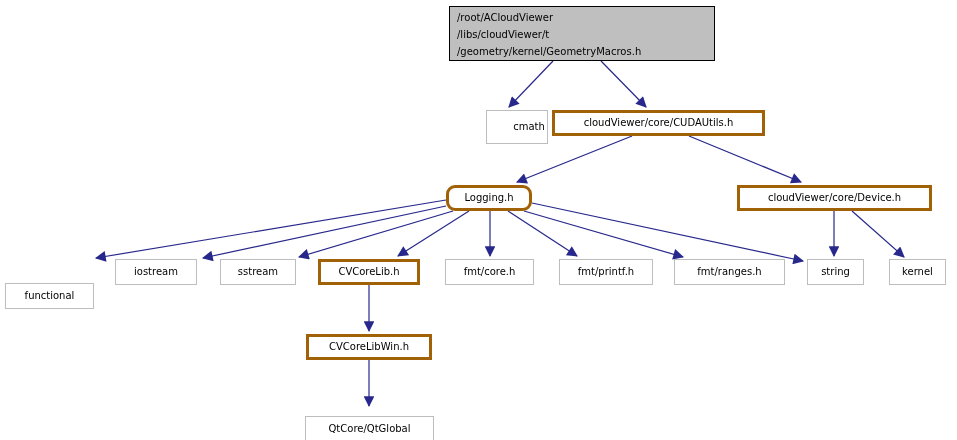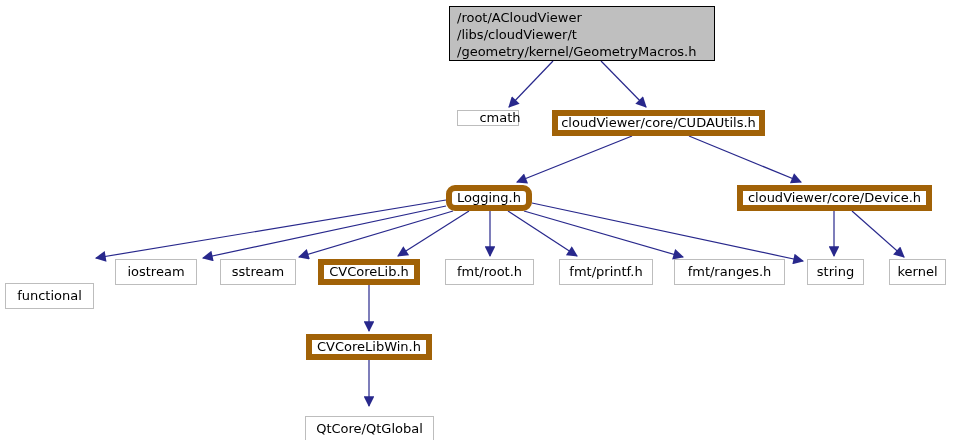--- a/index.html
+++ b/index.html
@@ -23,26 +23,26 @@
     height: 440px;
     pointer-events: none;
   }
   .node {
     position: absolute;
     box-sizing: border-box;
     display: flex;
     align-items: center;
     justify-content: center;
     background: #ffffff;
-    font-size: 13px;
+    font-size: 10px;
     color: #000000;
     white-space: nowrap;
     line-height: 1.25;
   }
-  .node.internal { border: 6px solid #a16207; }
+  .node.internal { border: 3px solid #a16207; }
   .node.external { border: 1px solid #bdbdbd; }
   .node.root {
     border: 1px solid #000000;
     background: #bfbfbf;
     justify-content: flex-start;
     align-items: flex-start;
     padding: 2px 7px;
     line-height: 17px;
     white-space: pre;
   }
@@ -73,29 +73,29 @@
         <line x1="834" y1="211" x2="834" y2="256" stroke="#28288c" stroke-width="1.2" marker-end="url(#arrowhead)"></line>
         <line x1="852" y1="211" x2="904" y2="257" stroke="#28288c" stroke-width="1.2" marker-end="url(#arrowhead)"></line>
         <line x1="369" y1="285" x2="369" y2="331" stroke="#28288c" stroke-width="1.2" marker-end="url(#arrowhead)"></line>
         <line x1="369" y1="360" x2="369" y2="406" stroke="#28288c" stroke-width="1.2" marker-end="url(#arrowhead)"></line>
       </g>
   </svg>
   <div id="node-layer">
       <div class="node root" style="left: 449px; top: 6px; width: 266px; height: 55px; background: rgb(191, 191, 191);">/root/ACloudViewer
 /libs/cloudViewer/t
 /geometry/kernel/GeometryMacros.h</div>
-      <div class="node external" style="left: 457px; top: 110px; width: 62px; height: 16px; padding-left: 24px;">cmath</div>
+      <div class="node external" style="left: 486px; top: 110px; width: 62px; height: 34px; padding-left: 24px;">cmath</div>
       <div class="node internal" style="left: 552px; top: 110px; width: 213px; height: 26px;">cloudViewer/core/CUDAUtils.h</div>
       <div class="node internal" style="left: 446px; top: 185px; width: 86px; height: 26px; border-radius: 9px;">Logging.h</div>
       <div class="node internal" style="left: 737px; top: 185px; width: 195px; height: 26px;">cloudViewer/core/Device.h</div>
       <div class="node external" style="left: 5px; top: 259px; width: 89px; height: 26px; margin-top: 24px;">functional</div>
       <div class="node external" style="left: 115px; top: 259px; width: 82px; height: 26px;">iostream</div>
       <div class="node external" style="left: 220px; top: 259px; width: 76px; height: 26px;">sstream</div>
       <div class="node internal" style="left: 318px; top: 259px; width: 102px; height: 26px;">CVCoreLib.h</div>
-      <div class="node external" style="left: 445px; top: 259px; width: 89px; height: 26px;">fmt/root.h</div>
+      <div class="node external" style="left: 445px; top: 259px; width: 89px; height: 26px;">fmt/core.h</div>
       <div class="node external" style="left: 559px; top: 259px; width: 94px; height: 26px;">fmt/printf.h</div>
       <div class="node external" style="left: 674px; top: 259px; width: 111px; height: 26px;">fmt/ranges.h</div>
       <div class="node external" style="left: 807px; top: 259px; width: 57px; height: 26px;">string</div>
       <div class="node external" style="left: 889px; top: 259px; width: 57px; height: 26px;">kernel</div>
       <div class="node internal" style="left: 306px; top: 334px; width: 126px; height: 26px;">CVCoreLibWin.h</div>
       <div class="node external" style="left: 305px; top: 416px; width: 129px; height: 26px;">QtCore/QtGlobal</div>
     </div>
 </div>
 
 </body></html>

